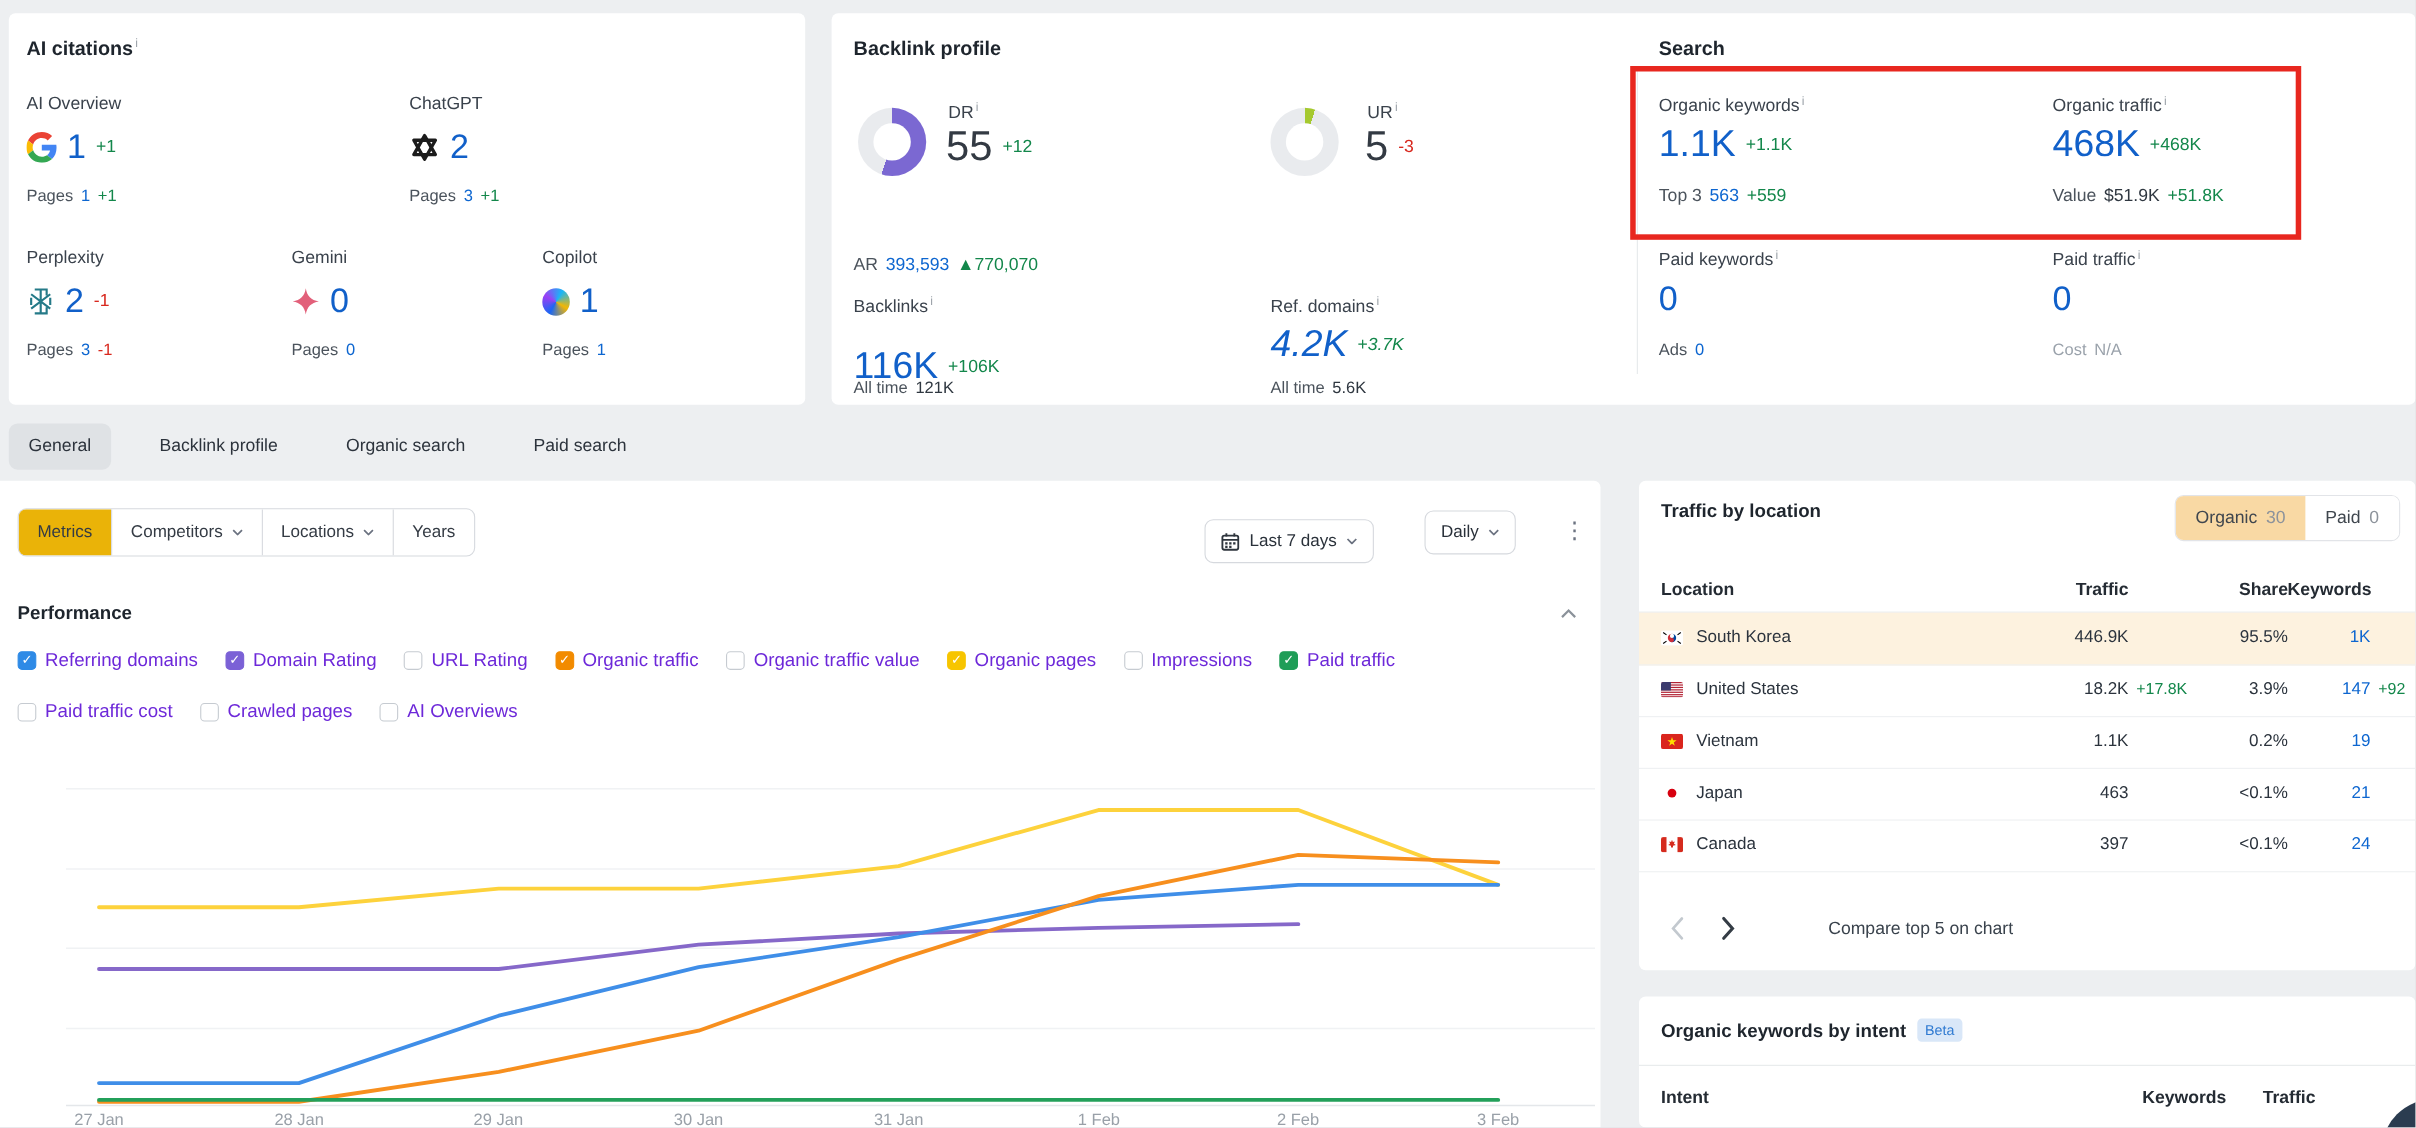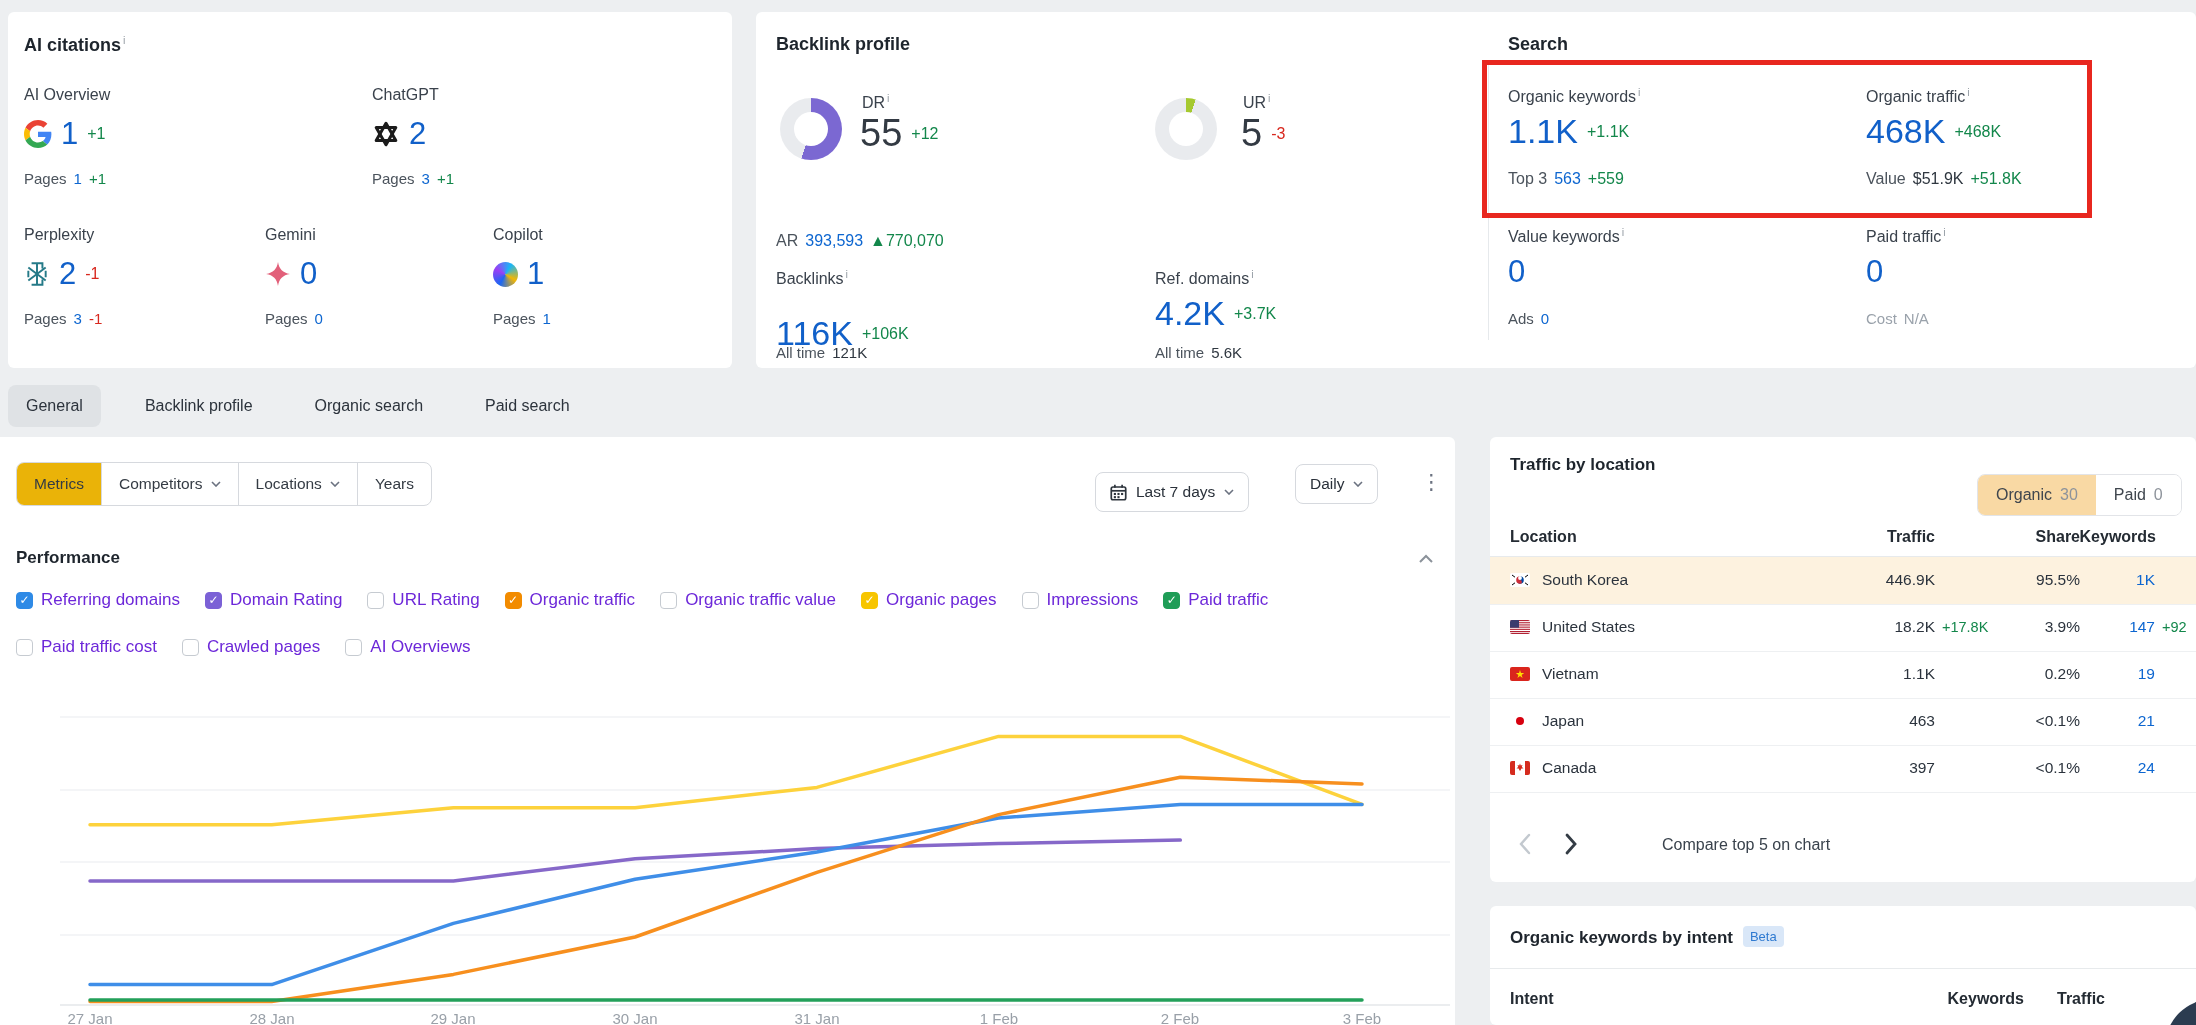--- a/index.html
+++ b/index.html
@@ -177,21 +177,21 @@
   <div class="abs valrow" style="left:776px;top:294px;margin-top:20px;">
     <span class="big-xl">116K</span>
     <span class="delta">+106K</span>
   </div>
   <div class="abs meta" style="left:776px;top:344px;">
     <span>All time</span>
     <span class="dark">121K</span>
   </div>
 
   <div class="abs lbl" style="left:1155px;top:268px;"><span>Ref. domains</span><sup class="i">i</sup></div>
-  <div class="abs valrow" style="left:1155px;top:294px;">
+  <div class="abs valrow" style="left:1155px;top:294px;font-style:italic;">
     <span class="big-xl">4.2K</span>
     <span class="delta">+3.7K</span>
   </div>
   <div class="abs meta" style="left:1155px;top:344px;">
     <span>All time</span>
     <span class="dark">5.6K</span>
   </div>
 
   <div class="vdiv" style="left:1488px;top:60px;height:280px;"></div>
 
@@ -212,21 +212,21 @@
   <div class="abs valrow" style="left:1866px;top:112px;">
     <span class="big-xl">468K</span>
     <span class="delta">+468K</span>
   </div>
   <div class="abs meta" style="left:1866px;top:170px;font-size:16px;align-items:flex-end;">
     <span>Value</span>
     <span class="dark">$51.9K</span>
     <span class="green">+51.8K</span>
   </div>
 
-  <div class="abs lbl" style="left:1508px;top:226px;"><span>Value keywords</span><sup class="i">i</sup></div>
+  <div class="abs lbl" style="left:1508px;top:226px;"><span>Paid keywords</span><sup class="i">i</sup></div>
   <div class="abs big" style="left:1508px;top:254px;">0</div>
   <div class="abs meta" style="left:1508px;top:310px;">
     <span>Ads</span>
     <span class="num">0</span>
   </div>
 
   <div class="abs lbl" style="left:1866px;top:226px;"><span>Paid traffic</span><sup class="i">i</sup></div>
   <div class="abs big" style="left:1866px;top:254px;">0</div>
   <div class="abs meta" style="left:1866px;top:310px;">
     <span class="muted">Cost</span>
@@ -361,21 +361,21 @@
     <span class="tick" style="left:232px;top:1010px;">28 Jan</span>
     <span class="tick" style="left:413px;top:1010px;">29 Jan</span>
     <span class="tick" style="left:595px;top:1010px;">30 Jan</span>
     <span class="tick" style="left:777px;top:1010px;">31 Jan</span>
     <span class="tick" style="left:959px;top:1010px;">1 Feb</span>
     <span class="tick" style="left:1140px;top:1010px;">2 Feb</span>
     <span class="tick" style="left:1322px;top:1010px;">3 Feb</span>
   </div>
 
   <div class="abs sec-title" style="left:1510px;top:455px;font-size:17px;">Traffic by location</div>
-  <div class="toggle" style="left:1977px;top:450px;margin-top:24px;">
+  <div class="toggle" style="left:1977px;top:450px;">
     <div class="tseg active">
         <span>Organic</span>
         <span class="cnt">30</span>
       </div>
     <div class="tseg">
         <span>Paid</span>
         <span class="cnt">0</span>
       </div>
   </div>
 

